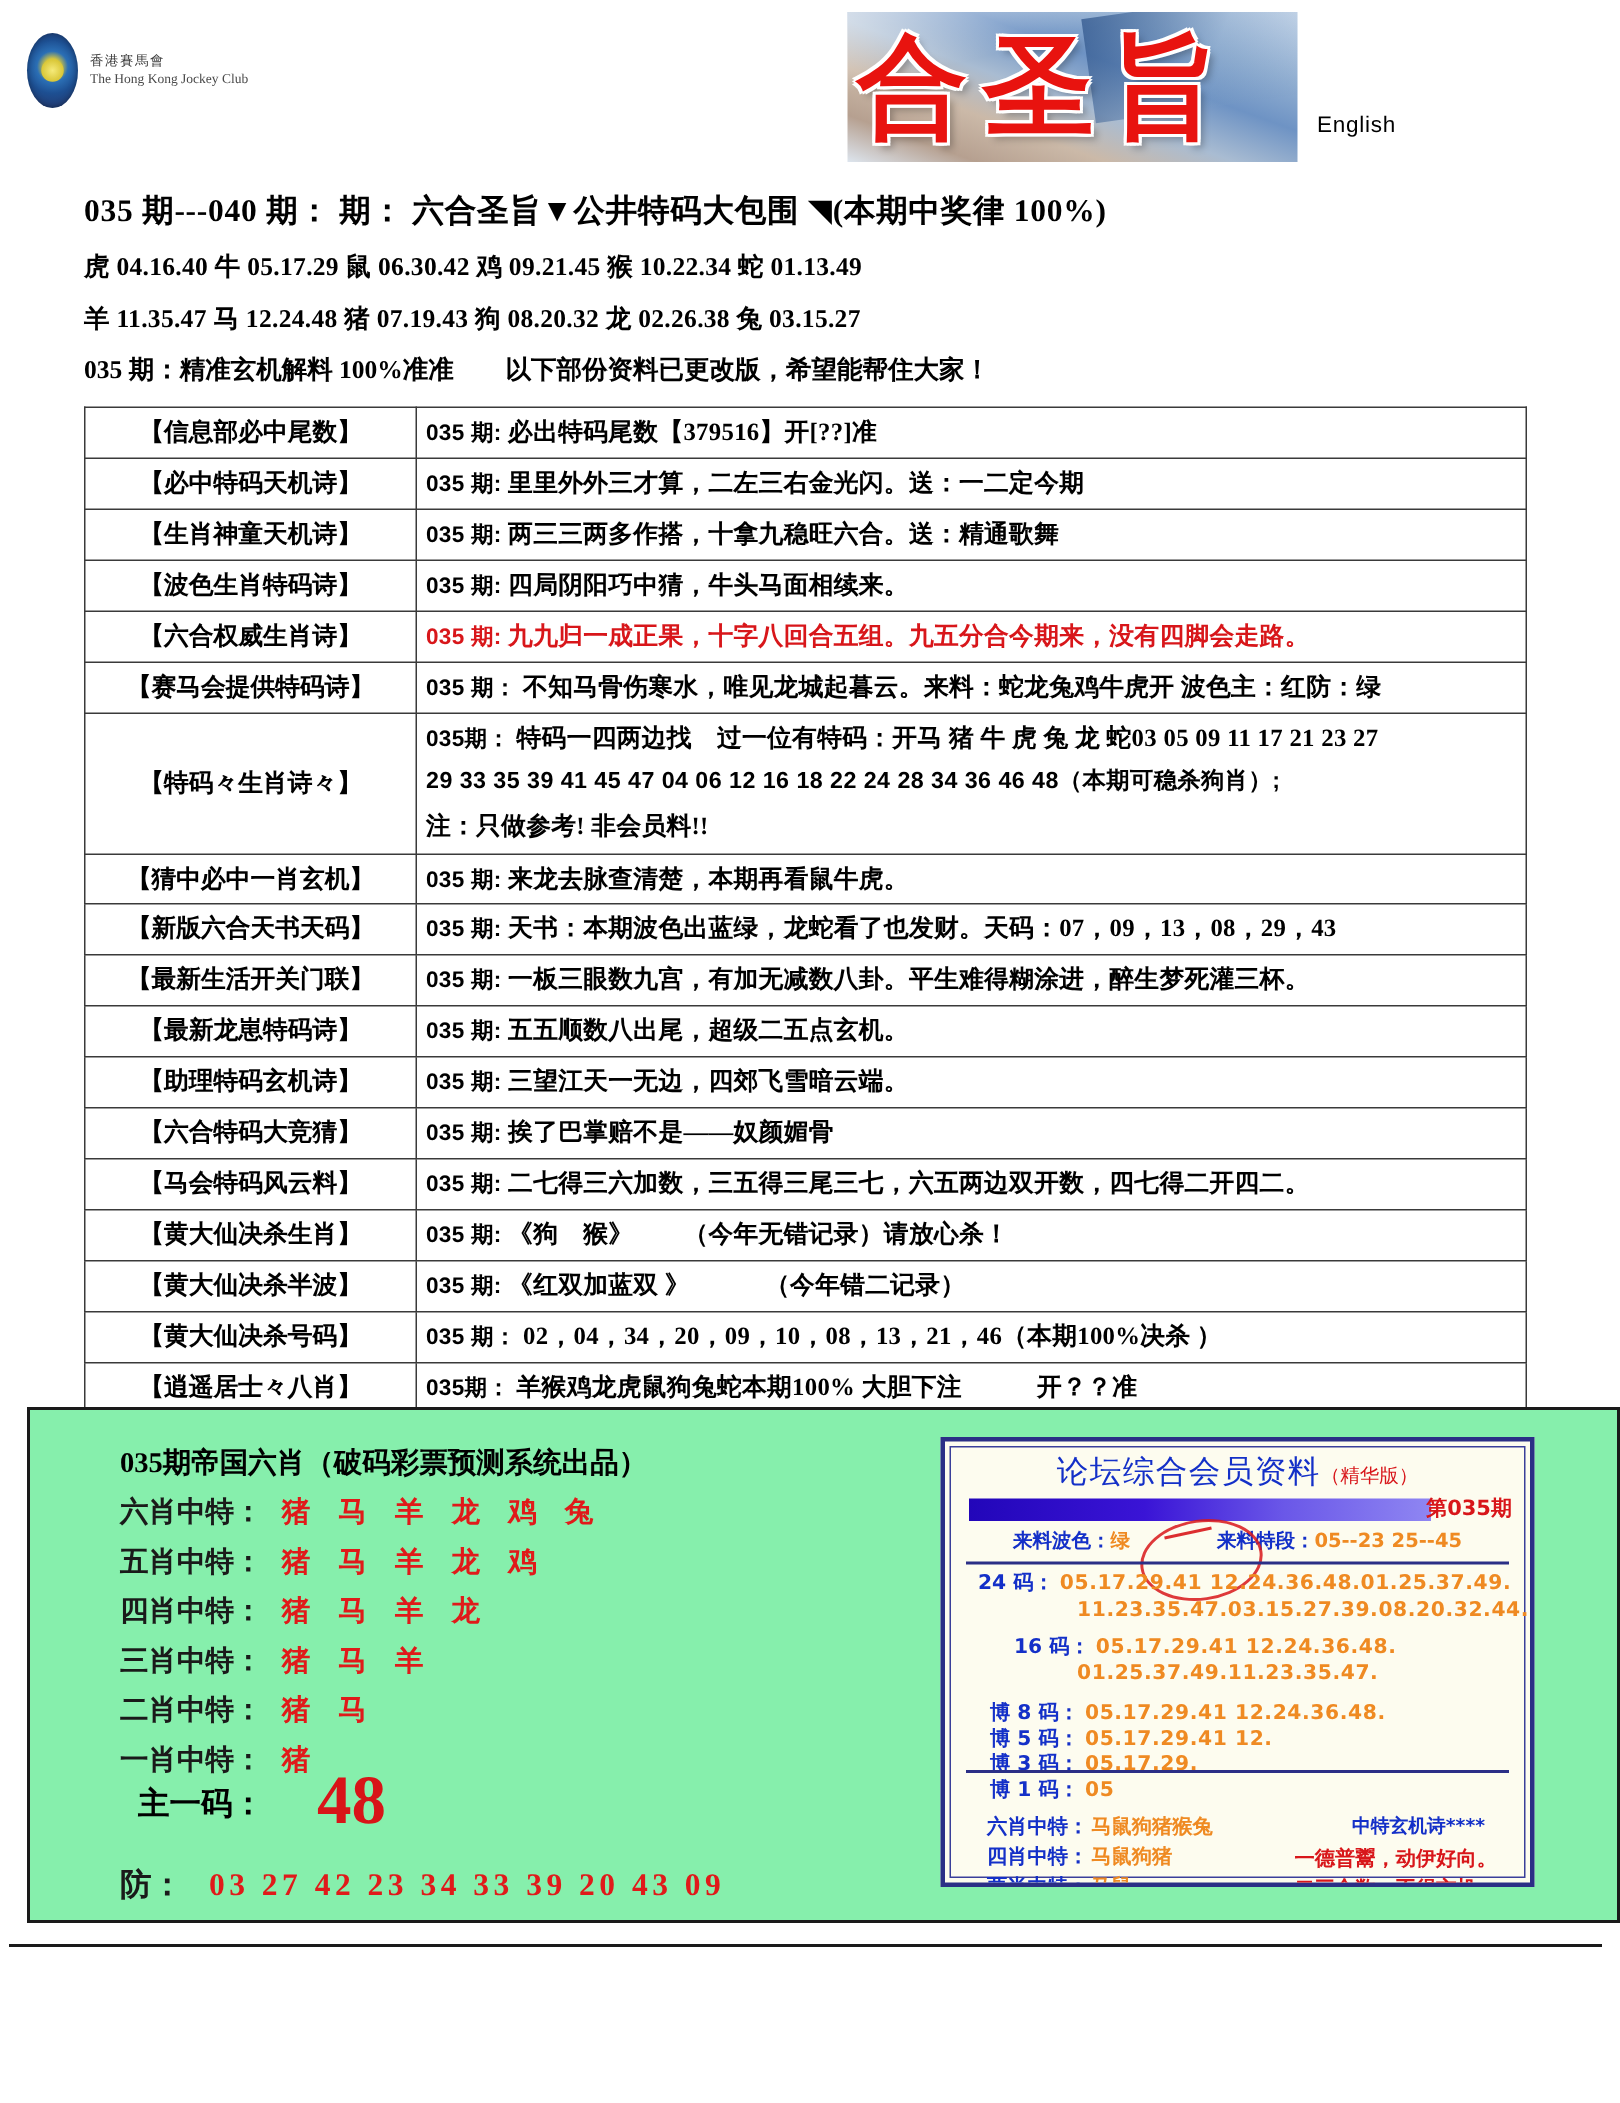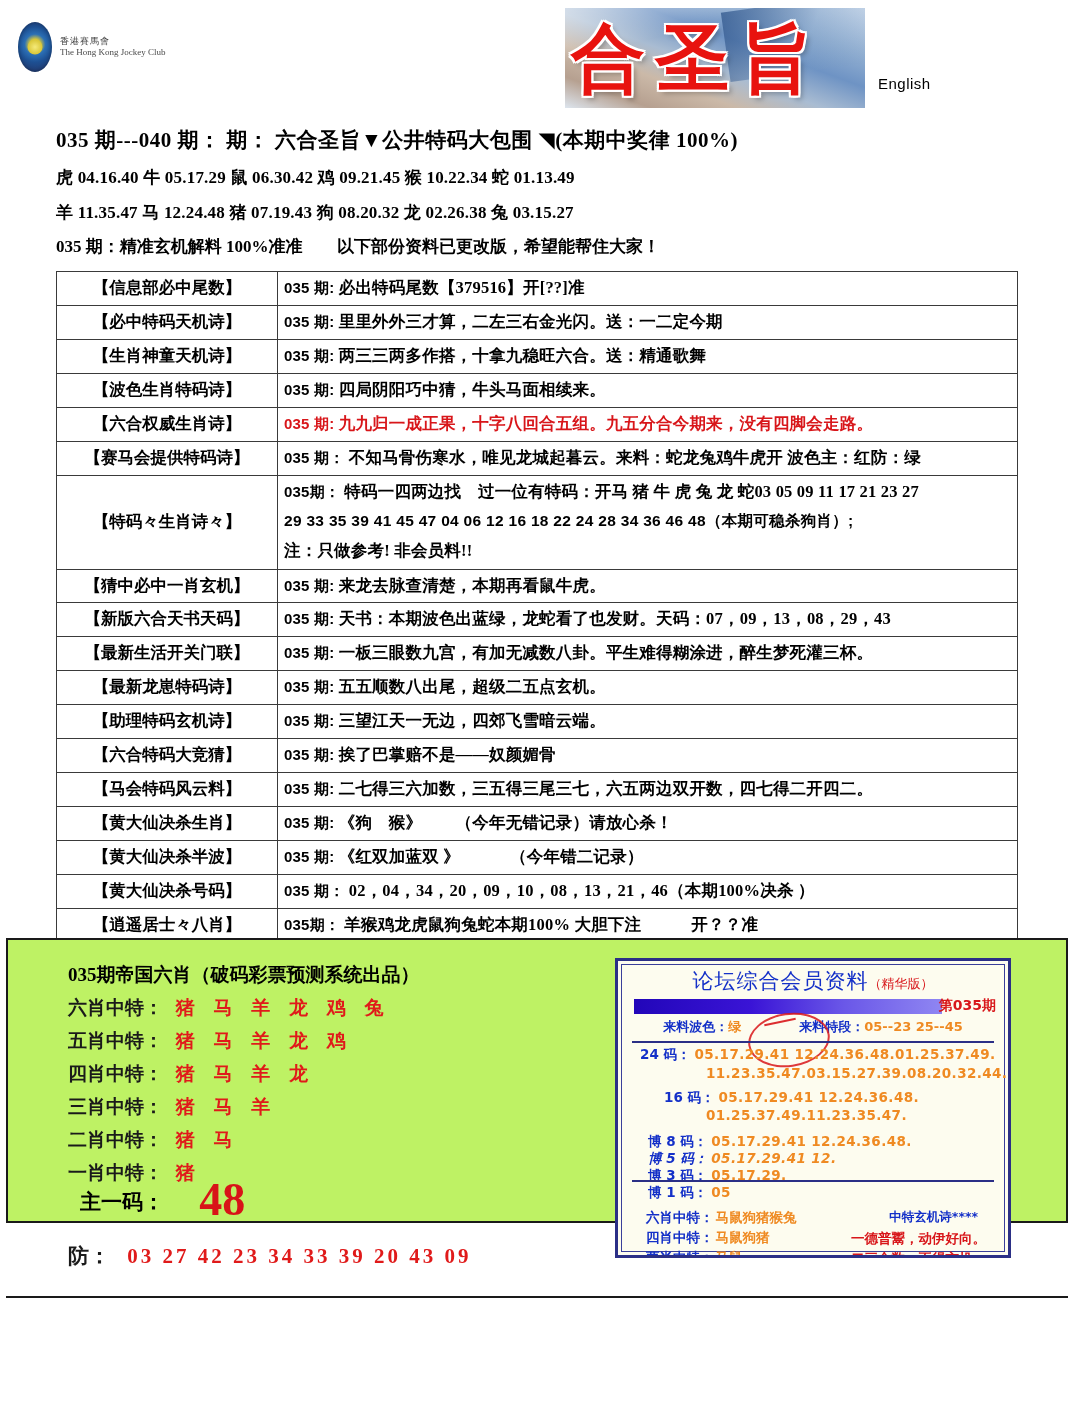--- a/index.html
+++ b/index.html
@@ -160,26 +160,26 @@
   td.val .period { font-family: "Liberation Sans", sans-serif; font-size: 15px; }
   td.tall { height: 84px; vertical-align: top; }
   .l2 { display: block; margin-top: 6px; }
   .red-row td.val { color: #d8161a; }
   .red-row td.val .period { color: #d8161a; }
   .nums { font-family: "Liberation Sans", sans-serif; font-size: 15.5px; letter-spacing: .3px; }
 
   
   .bottom-panel {
     position: absolute;
-    left: 6px;
+    left: 18px;
     top: 938px;
     width: 1062px;
-    height: 285px;
+    height: 344px;
     border: 2px solid #1a1a1a;
-    background: #bef264;
+    background: #86efac;
     box-sizing: border-box;
   }
   .bp-left {
     position: absolute;
     left: 60px;
     top: 22px;
     width: 520px;
   }
   .bp-title {
     font-size: 19px;
@@ -339,21 +339,21 @@
   .bo {
     position: absolute;
     left: 30px;
     font-size: 13.5px;
     font-weight: bold;
     color: #1430c8;
     white-space: nowrap;
   }
   .bo .n { color: #ef8a22; margin-left: 4px; letter-spacing: .4px; }
   .bo8 { top: 172px; }
-  .bo5 { top: 189px; font-style: italic; }
+  .bo5 { top: 189px; }
   .bo3 { top: 206px; }
   .bo1 { top: 223px; }
   .zrow {
     position: absolute;
     left: 28px;
     font-size: 13.5px;
     font-weight: bold;
     color: #1430c8;
     white-space: nowrap;
   }

